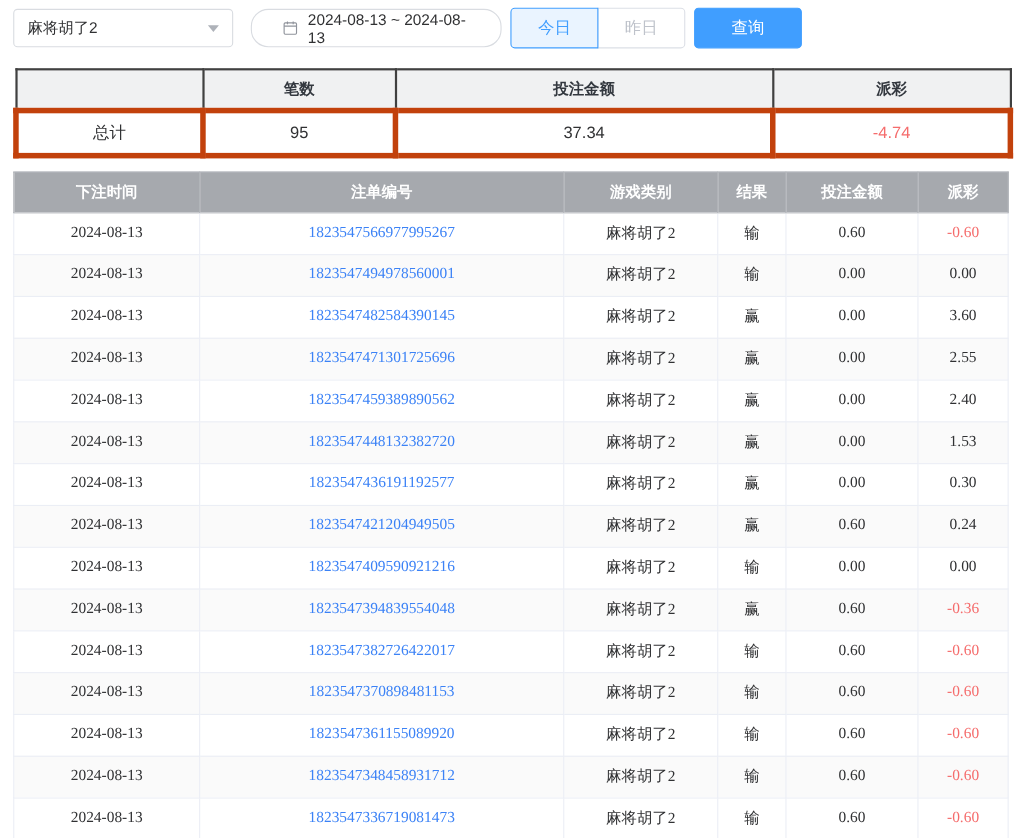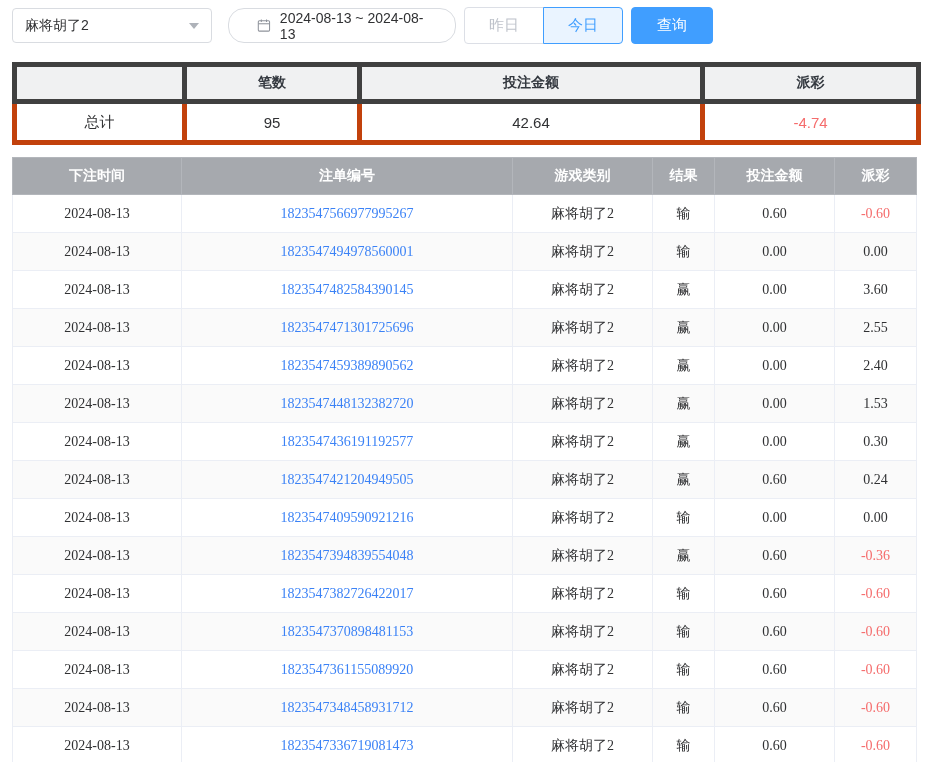--- a/index.html
+++ b/index.html
@@ -33,30 +33,30 @@
     color: #bfc3cb; font-size: 15px; cursor: pointer; font-family: inherit;
   }
   .qbtn:not(:first-child) { margin-left: -1px; }
   .qbtn:first-child { border-radius: 4px 0 0 4px; }
   .qbtn:last-child { border-radius: 0 4px 4px 0; }
   .qbtn.active {
     color: #409eff; border-color: #409eff; background: #eaf4ff;
     position: relative; z-index: 1;
   }
   .search-btn {
-    margin-left: 8px; width: 82px; height: 37px; background: #409eff;
+    margin-left: 8px; width: 98px; height: 37px; background: #409eff;
     border: 1px solid #409eff; border-radius: 4px; color: #fff;
     font-size: 15px; cursor: pointer; font-family: inherit;
   }
 
   
   table { border-collapse: collapse; table-layout: fixed; }
   .summary-table { width: 904px; margin-bottom: 12px; }
   .summary-table th {
-    height: 37px; background: #f0f1f2; border: 5px solid #404040;
+    height: 37px; background: #f0f1f2; border: 2px solid #404040;
     font-weight: bold; font-size: 14px; text-align: center; color: #33383f;
   }
   .summary-table td {
     height: 41px; text-align: center; font-size: 15px;
     border: 5px solid #c2410c; background: #fff;
   }
 
   
   .records-table { width: 904px; font-family: Liberation Serif, serif; }
   .records-table th {
@@ -86,22 +86,22 @@
       <svg width="15" height="15" viewBox="0 0 16 16">
         <rect x="1.5" y="2.5" width="13" height="12" rx="1.2" fill="none" stroke="#8f939b" stroke-width="1.2"></rect>
         <line x1="1.5" y1="6" x2="14.5" y2="6" stroke="#8f939b" stroke-width="1.2"></line>
         <line x1="5" y1="1" x2="5" y2="4" stroke="#8f939b" stroke-width="1.2"></line>
         <line x1="11" y1="1" x2="11" y2="4" stroke="#8f939b" stroke-width="1.2"></line>
       </svg>
       <span>2024-08-13 ~ 2024-08-13</span>
     </div>
 
     <div class="quick-group">
+      <button class="qbtn active">今日</button>
       <button class="qbtn">昨日</button>
-      <button class="qbtn active">今日</button>
     </div>
 
     <button class="search-btn">查询</button>
   </div>
 
   <table class="summary-table">
     <colgroup>
       <col style="width:170px">
         <col style="width:175px">
         <col style="width:343px">
@@ -112,21 +112,21 @@
         <th></th>
         <th>笔数</th>
         <th>投注金额</th>
         <th>派彩</th>
       </tr>
     </thead>
     <tbody>
       <tr>
         <td>总计</td>
         <td>95</td>
-        <td>42.64</td>
+        <td>37.34</td>
         <td class="neg">-4.74</td>
       </tr>
     </tbody>
   </table>
 
   <table class="records-table">
     <colgroup>
       <col style="width:169px">
         <col style="width:331px">
         <col style="width:140px">

